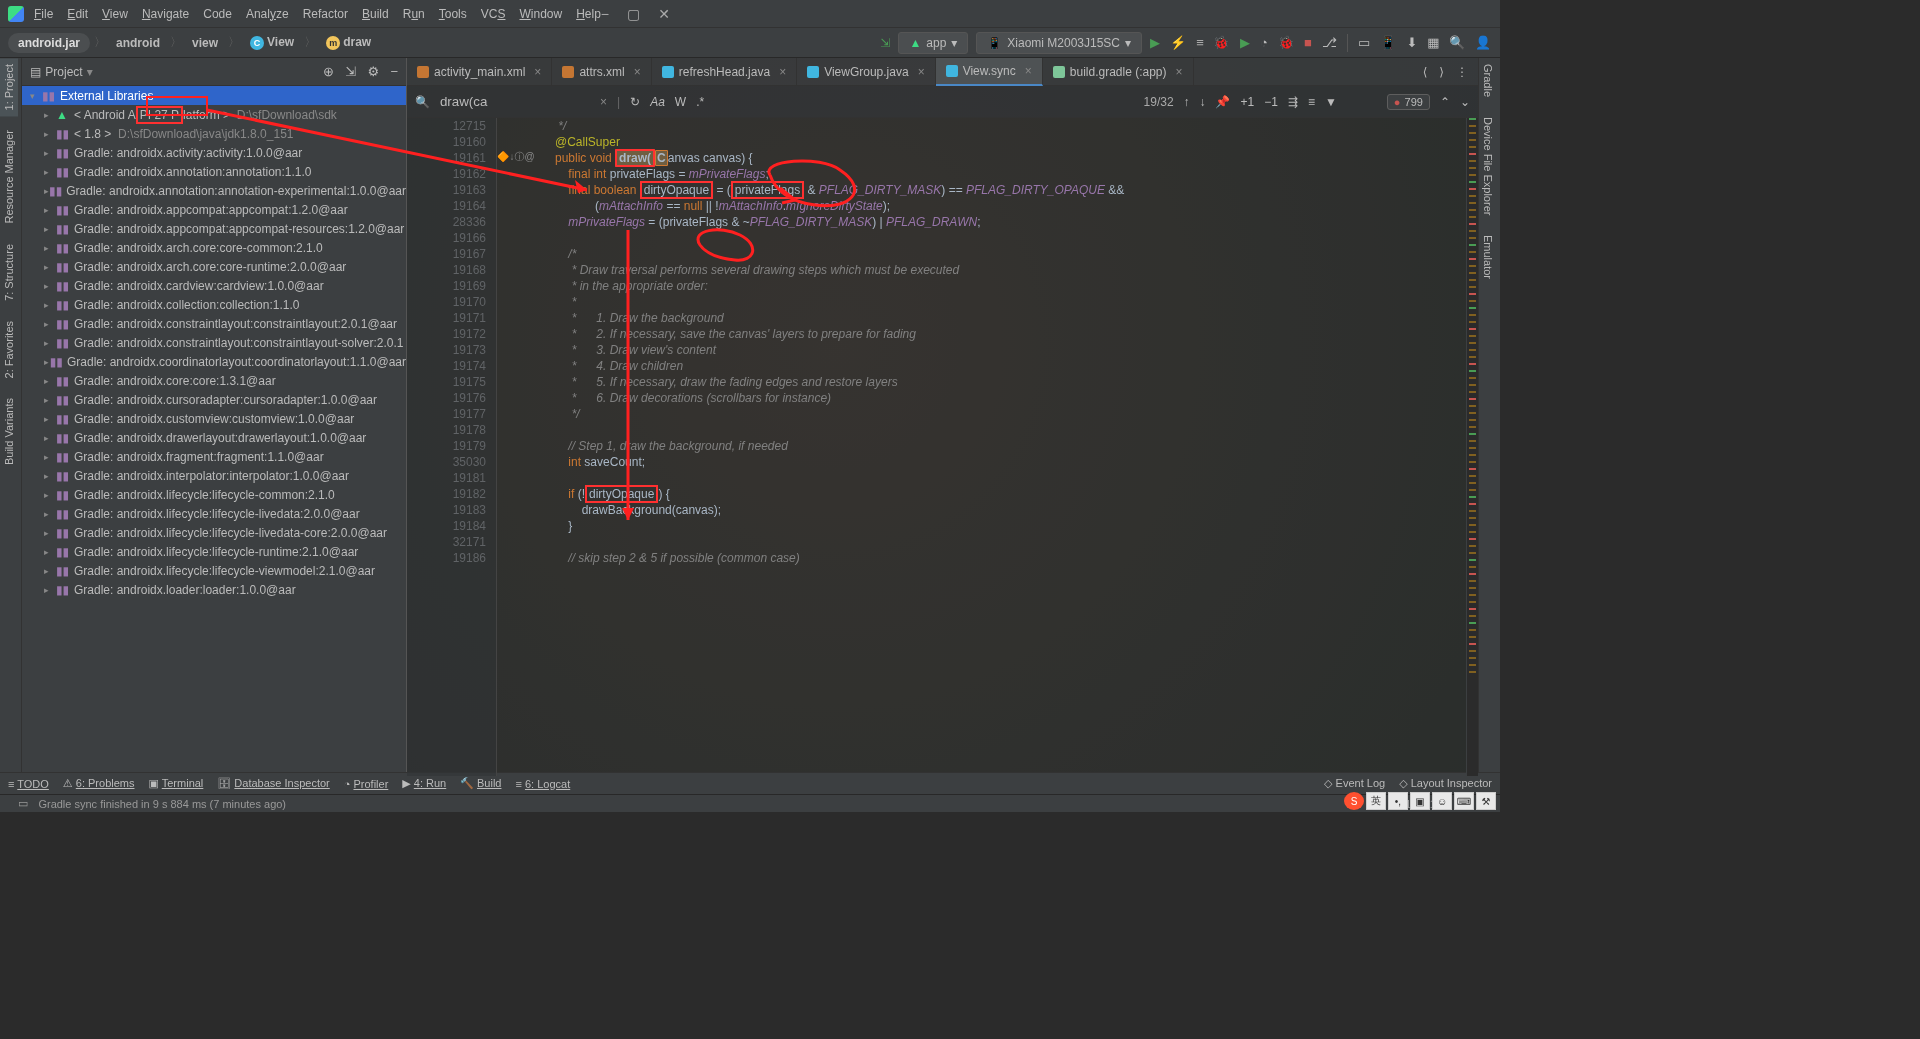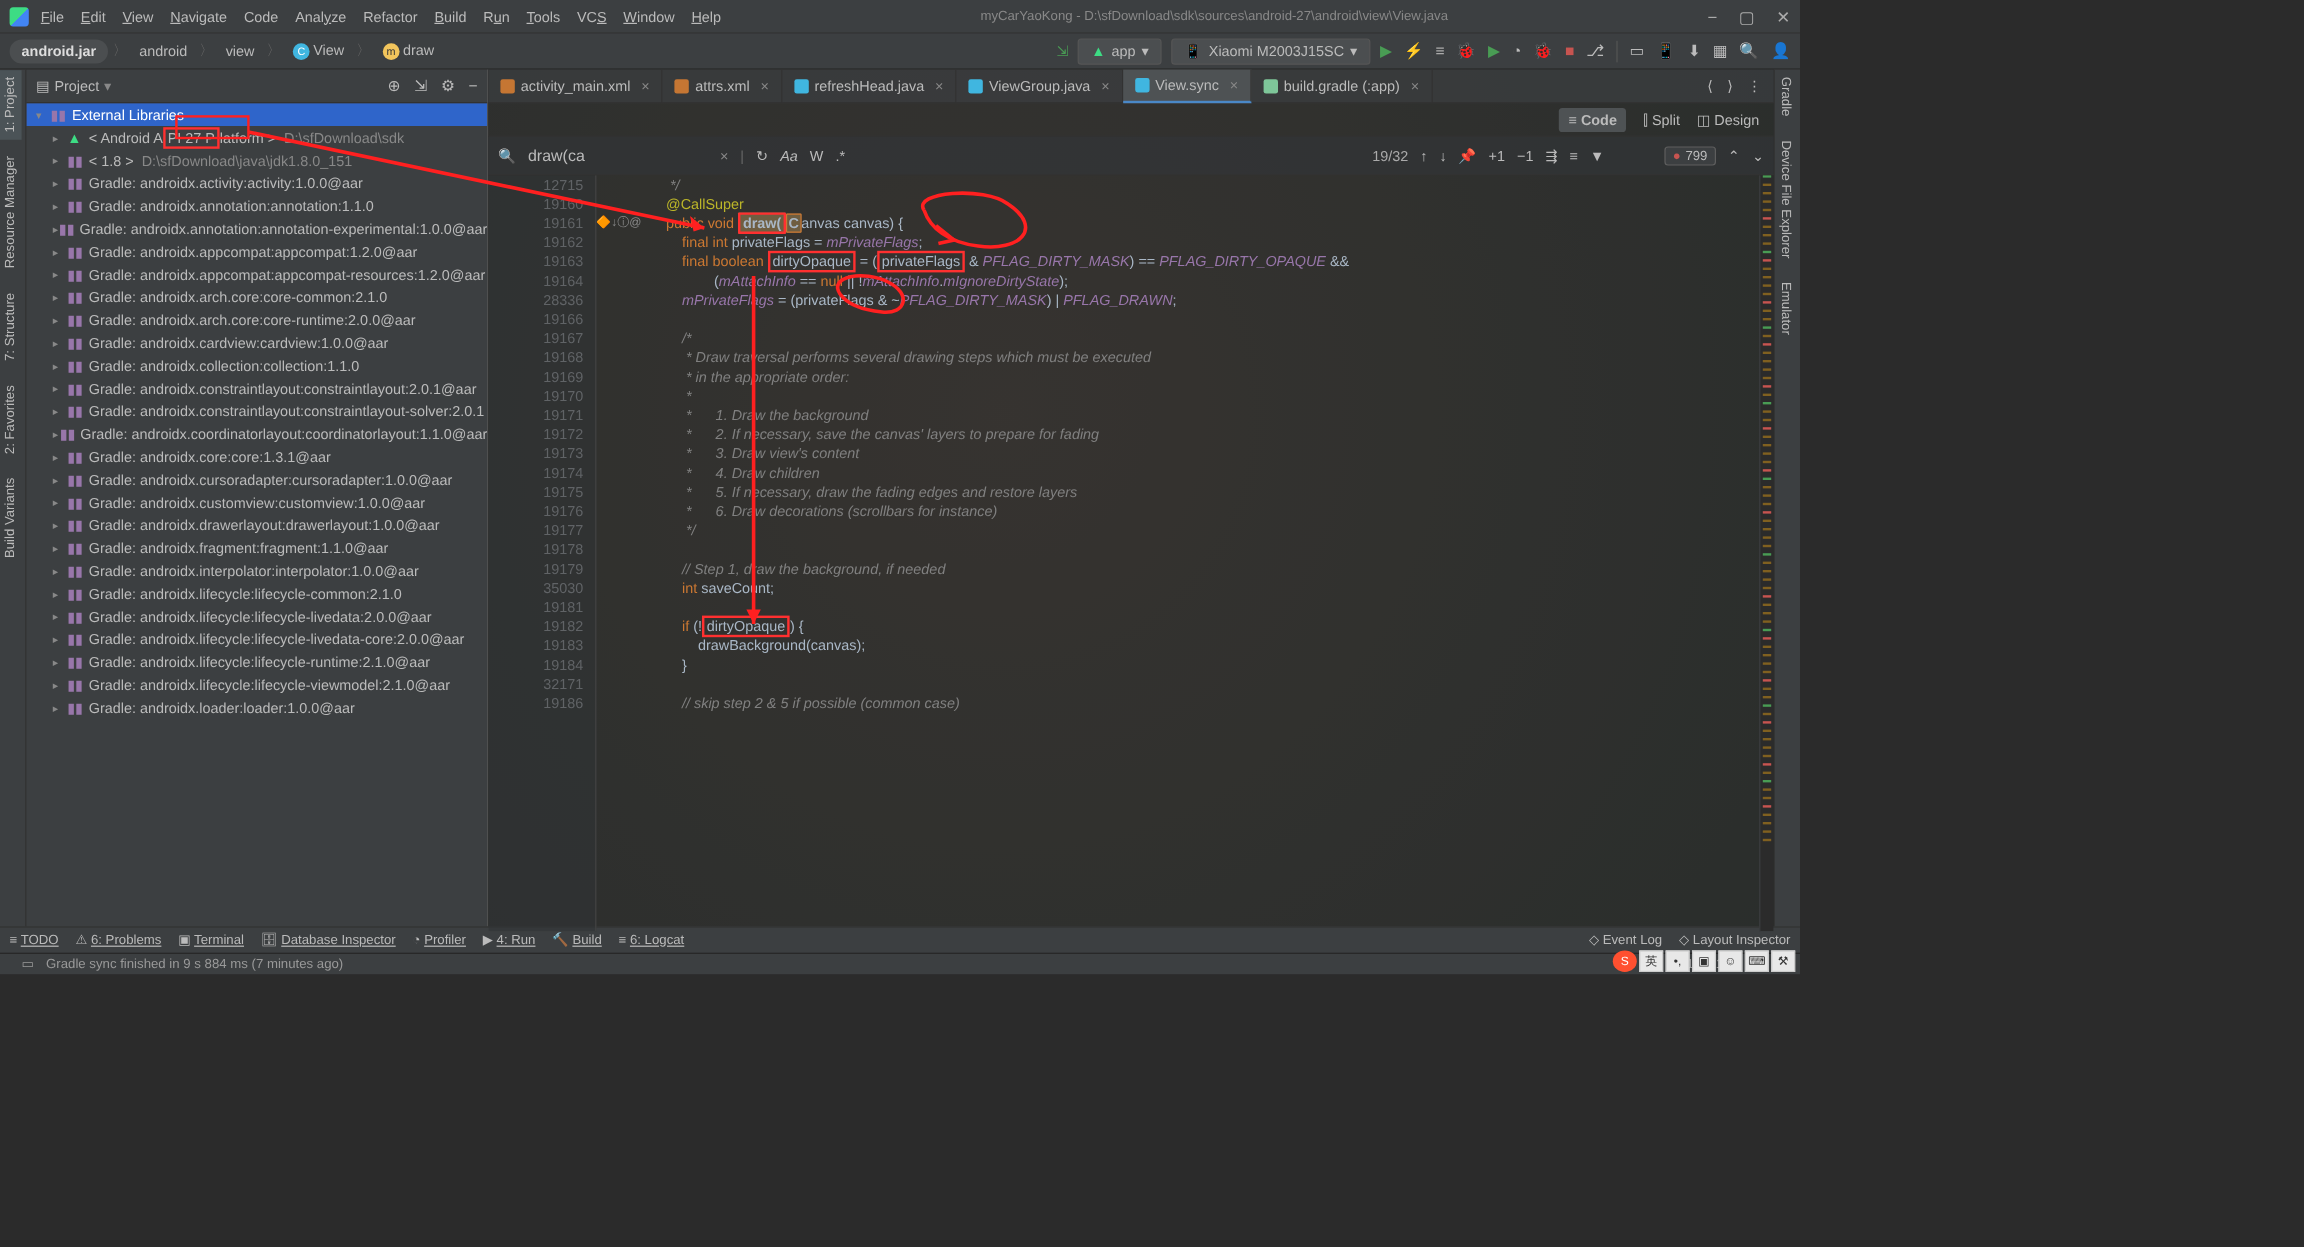--- a/index.html
+++ b/index.html
@@ -11,21 +11,21 @@
 .titlebar .menu { display: flex; gap: 14px; }
 .titlebar .menu span { cursor: pointer; }
 .titlebar .menu span u { text-decoration: underline; }
 .titlebar .title { flex: 1; text-align: center; color: #888; font-size: 11px; }
 .titlebar .wincontrols { display: flex; gap: 18px; font-size: 14px; color: #aaa; }
 
 
 .navbar { height: 30px; background: #3c3f41; display: flex; align-items: center; padding: 0 8px; border-bottom: 1px solid #282828; }
 .navbar .crumbs { display: flex; align-items: center; gap: 4px; }
 .navbar .chip { background: #4b4e50; padding: 3px 10px; border-radius: 10px; color: #ddd; font-weight: bold; }
-.navbar .crumb { padding: 0 6px; color: #bbb; }
+.navbar .crumb { padding: 0 6px; color: #bbb; font-weight: bold; }
 .navbar .sep { color: #666; }
 .navbar .circ { display: inline-flex; width: 14px; height: 14px; border-radius: 50%; background: #40b6e0; color: #fff; font-size: 9px; align-items: center; justify-content: center; margin-right: 3px; }
 .navbar .circ.m { background: #f2c55c; color: #333; }
 .navbar .right { margin-left: auto; display: flex; align-items: center; gap: 8px; }
 .navbar .dropdown { background: #4b4e50; padding: 3px 10px; border: 1px solid #555; border-radius: 3px; display: flex; align-items: center; gap: 5px; }
 .navbar .icons { display: flex; gap: 10px; font-size: 13px; align-items: center; }
 
 
 .left-stripe { position: absolute; left: 0; top: 58px; bottom: 36px; width: 22px; background: #3c3f41; border-right: 1px solid #323232; }
 .left-stripe .lbl { writing-mode: vertical-rl; transform: rotate(180deg); font-size: 11px; padding: 6px 3px; color: #bbb; cursor: pointer; margin-bottom: 8px; }
@@ -109,21 +109,20 @@
       <span>Code</span>
       <span>Anal<u>y</u>ze</span>
       <span>Refactor</span>
       <span><u>B</u>uild</span>
       <span>R<u>u</u>n</span>
       <span><u>T</u>ools</span>
       <span>VC<u>S</u></span>
       <span><u>W</u>indow</span>
       <span><u>H</u>elp</span>
     </div>
-  <div class="title">myCarYaoKong - D:\sfDownload\sdk\sources\android-27\android\view\View.java</div>
   <div class="wincontrols">
     <span>−</span>
     <span>▢</span>
     <span>✕</span>
   </div>
 </div>
 
 <div class="navbar">
   <div class="crumbs">
     <span class="chip">android.jar</span>
@@ -259,25 +258,20 @@
       <div class="tab">
         <span class="ico" style="background:#7ec699;"></span>
         <span>build.gradle (:app)</span>
         <span class="x">×</span>
       </div>
       <div class="right">
         <span>⟨</span>
         <span>⟩</span>
         <span>⋮</span>
       </div>
-    </div>
-  <div class="subbar" id="subbar">
-      <span style="background: rgb(78, 82, 84); padding: 3px 8px; border-radius: 3px;"><b>≡ Code</b></span>
-      <span>⫿ Split</span>
-      <span>◫ Design</span>
     </div>
   <div class="findbar">
     <span>🔍</span>
     <input value="draw(ca" style="">
     <span style="color:#888;">×</span>
     <span style="color:#666;">|</span>
     <span>↻</span>
     <span style="font-style:italic;">Aa</span>
     <span>W</span>
     <span>.*</span>

